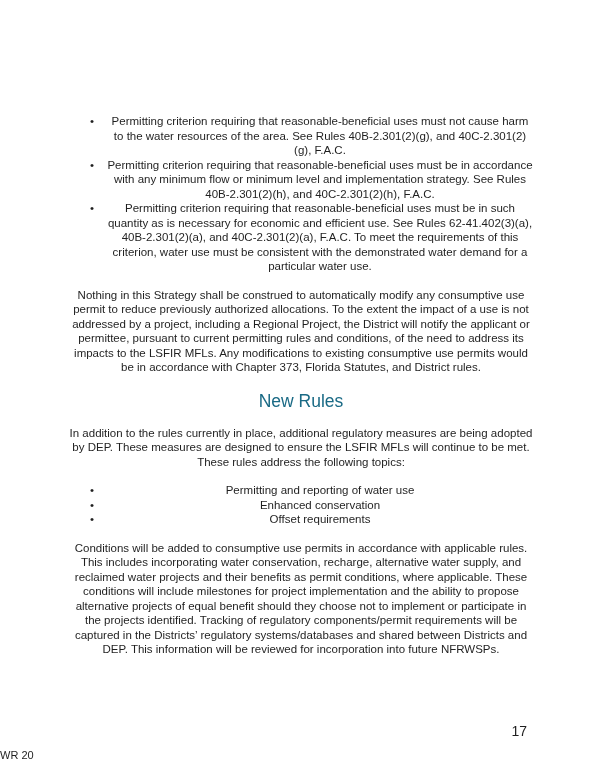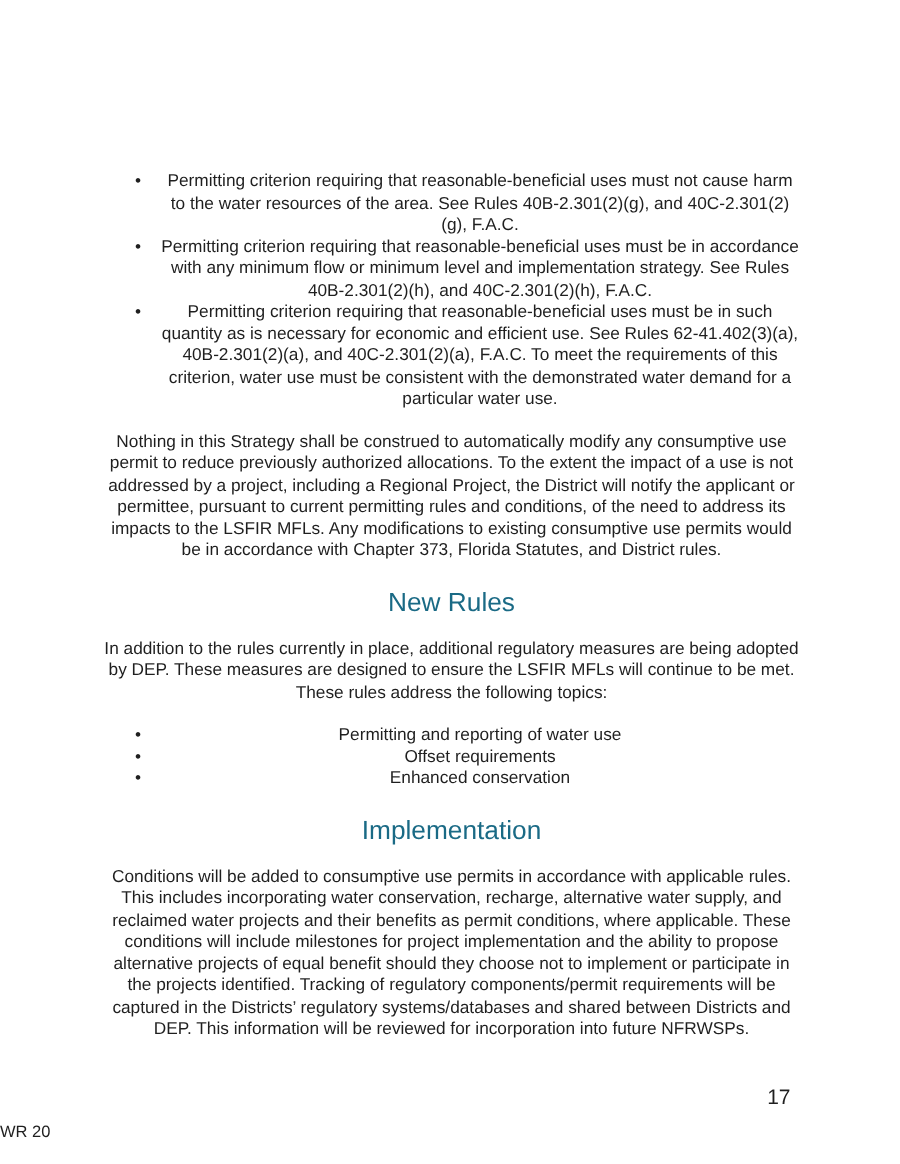--- a/index.html
+++ b/index.html
@@ -82,26 +82,25 @@
     </ul>
 
     <p class="body-para">Nothing in this Strategy shall be construed to automatically modify any consumptive use permit to reduce previously authorized allocations. To the extent the impact of a use is not addressed by a project, including a Regional Project, the District will notify the applicant or permittee, pursuant to current permitting rules and conditions, of the need to address its impacts to the LSFIR MFLs. Any modifications to existing consumptive use permits would be in accordance with Chapter 373, Florida Statutes, and District rules.</p>
 
     <h2 class="section-heading">New Rules</h2>
 
     <p class="body-para">In addition to the rules currently in place, additional regulatory measures are being adopted by DEP. These measures are designed to ensure the LSFIR MFLs will continue to be met. These rules address the following topics:</p>
 
     <ul class="bullets spaced">
       <li>Permitting and reporting of water use</li>
+      <li>Enhanced conservation</li>
       <li>Offset requirements</li>
-      <li>Enhanced conservation</li>
     </ul>
 
 
-    <h2 class="section-heading">Implementation</h2>
 
     <p class="body-para">Conditions will be added to consumptive use permits in accordance with applicable rules. This includes incorporating water conservation, recharge, alternative water supply, and reclaimed water projects and their benefits as permit conditions, where applicable. These conditions will include milestones for project implementation and the ability to propose alternative projects of equal benefit should they choose not to implement or participate in the projects identified. Tracking of regulatory components/permit requirements will be captured in the Districts’ regulatory systems/databases and shared between Districts and DEP. This information will be reviewed for incorporation into future NFRWSPs.</p>
 
   </div>
 
   <div class="page-number">17</div>
 
   <div class="footer-code">WR 20</div>
 </div>
 

